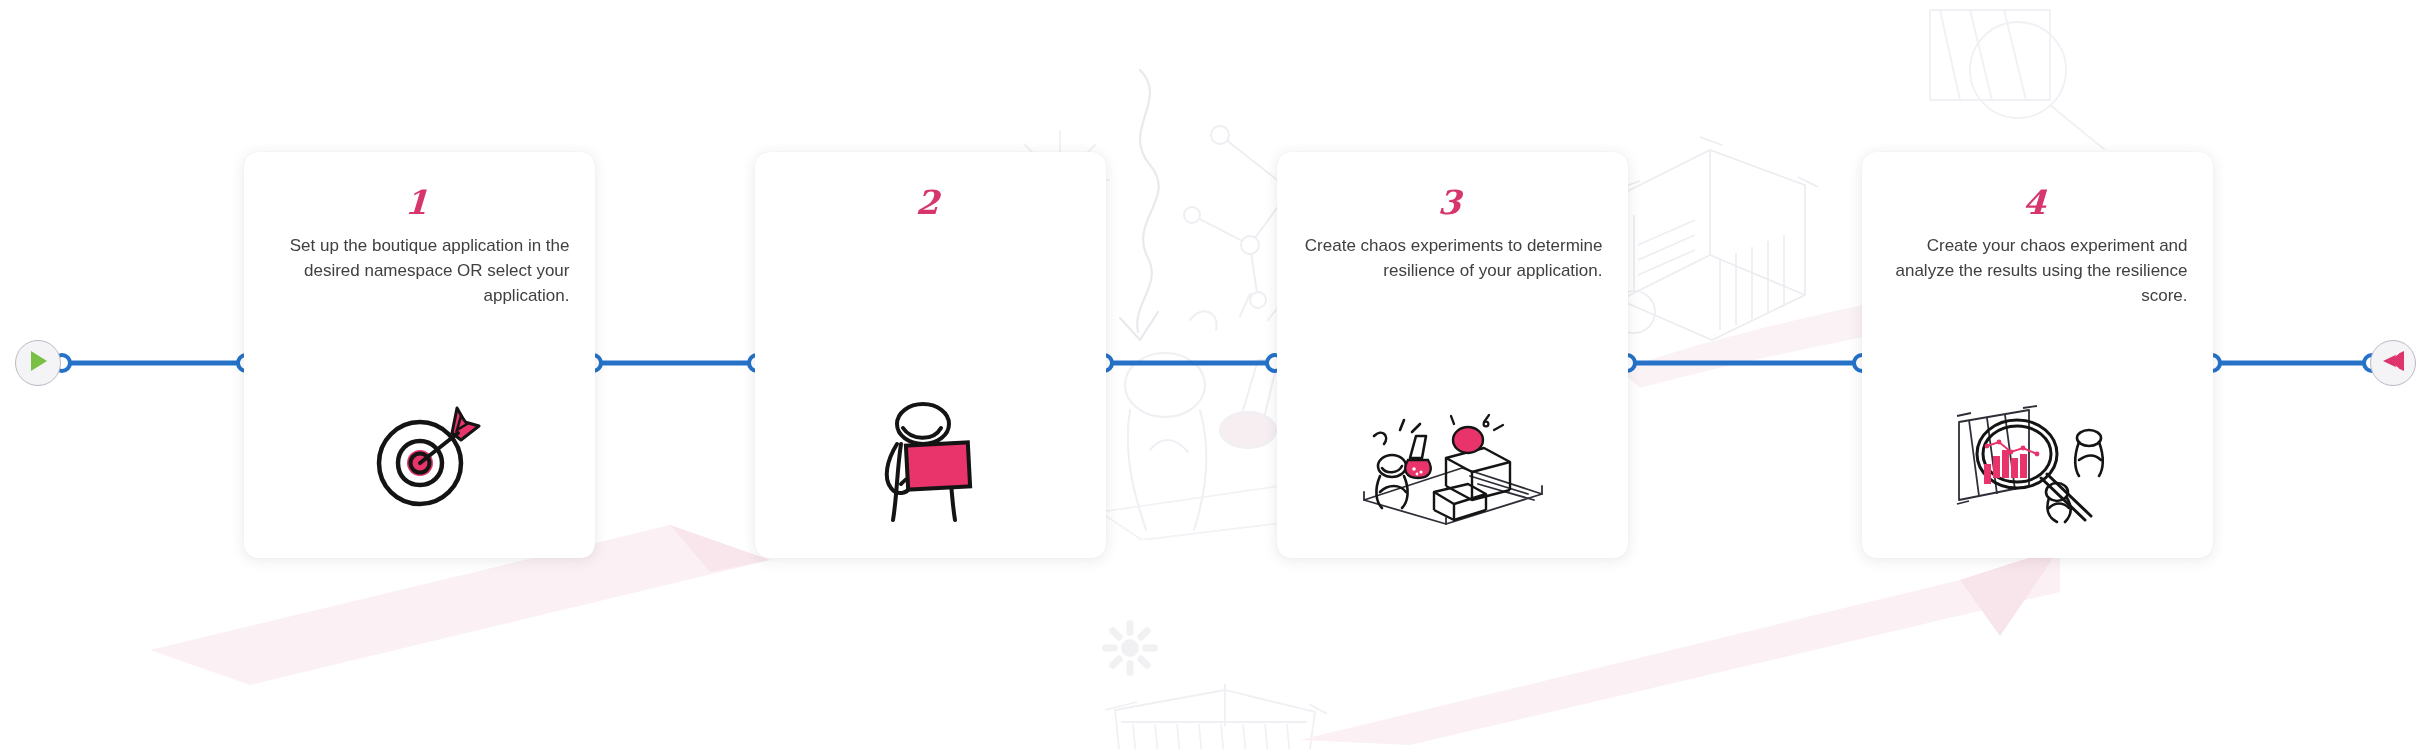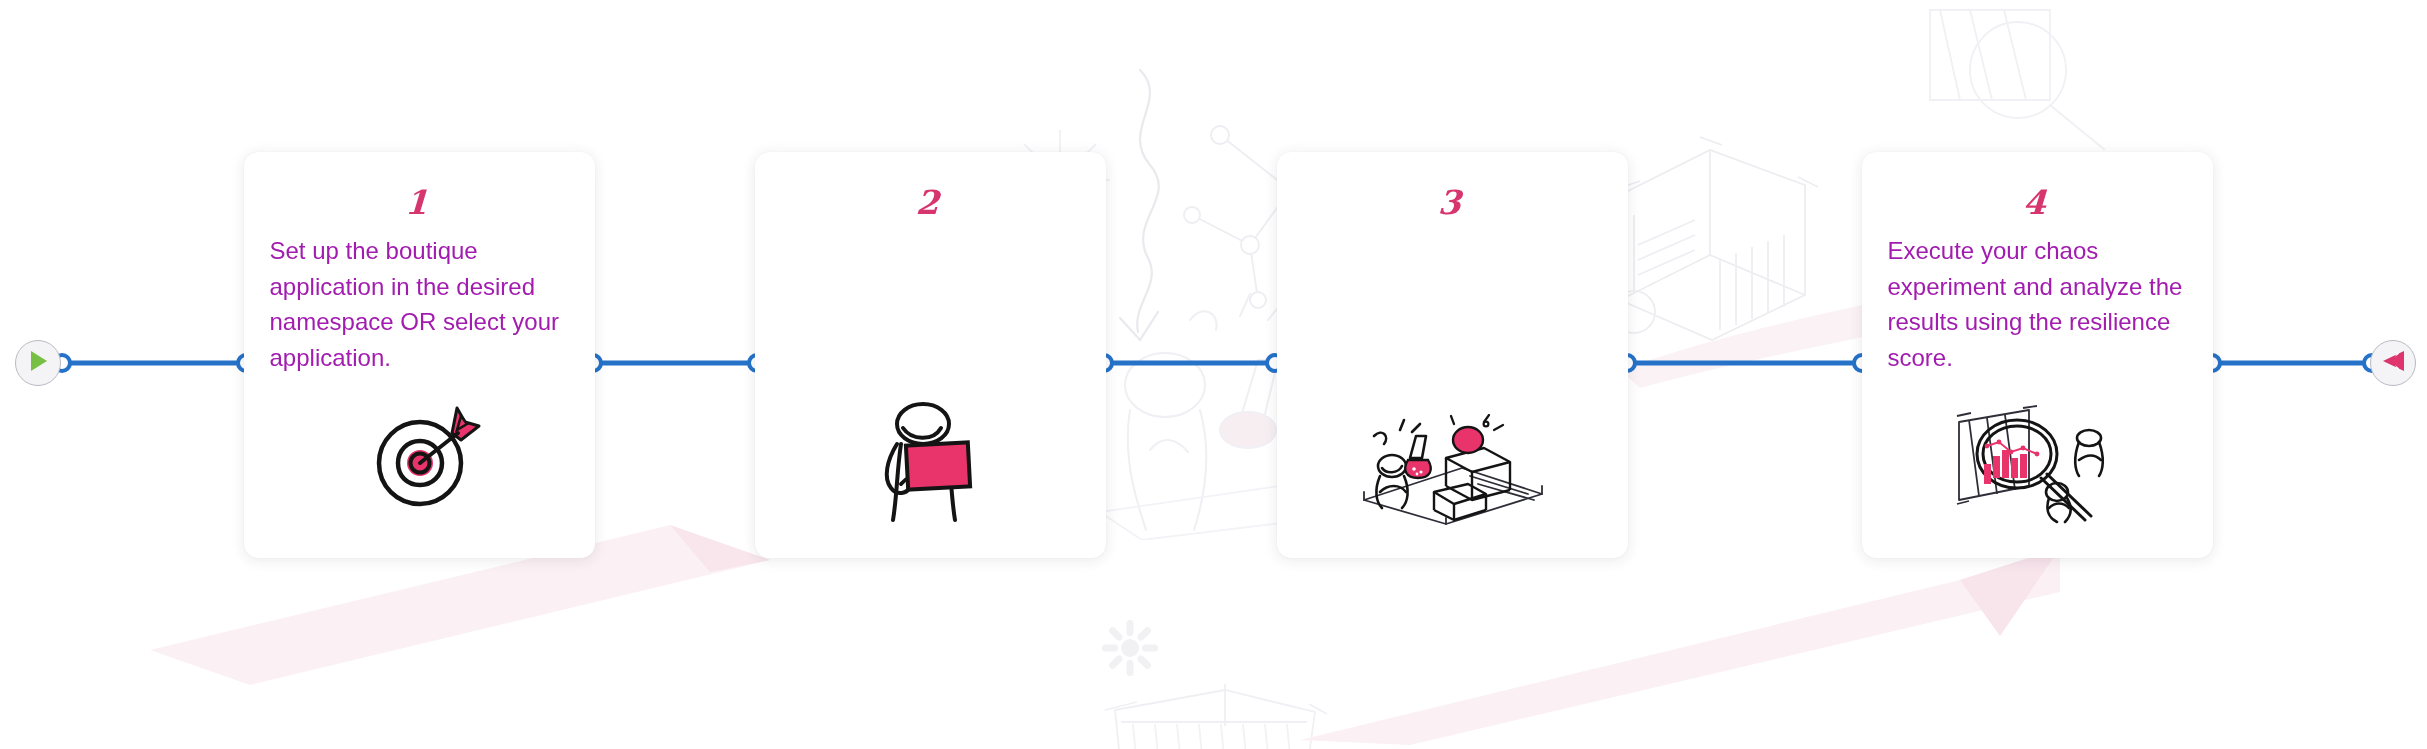--- a/index.html
+++ b/index.html
@@ -83,24 +83,24 @@
     font-size: 33px;
     line-height: 1;
     color: #D6356E;
     letter-spacing: 0px;
     margin: 12px 0 14px 0;
     transform: skewX(-6deg);
   }
 
   .step-text {
     font-family: "Liberation Sans", sans-serif;
-    font-size: 24px;
+    font-size: 17px;
     line-height: 1.48;
-    color: #a21caf;
-    text-align: left;
+    color: #404040;
+    text-align: right;
     margin: 0;
     max-width: 300px;
     font-weight: 400;
   }
 
   .step-art {
     margin-top: auto;
     margin-bottom: 22px;
     display: flex;
     align-items: flex-end;
@@ -317,20 +317,21 @@
           <path d="M72 44 C 76 70, 76 96, 80 120"></path>
           <path d="M26 84 C 36 72, 56 72, 70 84"></path>
         </g>
         <rect x="32" y="44" width="62" height="44" fill="#E8336B" stroke="#141414" stroke-width="4" transform="rotate(-3 63 66)"></rect>
       </svg>
     </div>
   </div>
 
   <div class="card c3">
     <div class="step-number">3</div>
+    <p class="step-text">Create chaos experiments to determine resilience of your application.</p>
     <div class="step-art">
       <svg width="190" height="112" viewBox="0 0 190 112">
         <g fill="none" stroke="#2e2e38" stroke-width="1.8" stroke-linecap="round" stroke-linejoin="round">
           <path d="M6 86 L104 54 L184 80 L88 110 Z"></path>
           <path d="M6 86 L6 78 M184 80 L184 72 M88 110 L88 104"></path>
           <path d="M112 62 L170 80 M120 70 L176 86"></path>
         </g>
         <g fill="none" stroke="#141414" stroke-width="2.6" stroke-linecap="round" stroke-linejoin="round">
           <ellipse cx="34" cy="52" rx="14" ry="11"></ellipse>
           <path d="M24 54 C 28 60, 40 60, 44 52"></path>
@@ -357,21 +358,21 @@
         <g fill="none" stroke="#141414" stroke-width="2.2" stroke-linecap="round">
           <path d="M96 10 l-3 -8 M126 8 l5 -7 M136 16 l9 -5"></path>
           <circle cx="128" cy="10" r="2.4"></circle>
         </g>
       </svg>
     </div>
   </div>
 
   <div class="card c4">
     <div class="step-number">4</div>
-    <p class="step-text">Execute your chaos experiment and analyze the results using the resilience score.</p>
+    <p class="step-text">Create your chaos experiment and analyze the results using the resilience score.</p>
     <div class="step-art">
       <svg width="170" height="122" viewBox="0 0 170 122">
         <g fill="none" stroke="#2e2e38" stroke-width="1.8" stroke-linejoin="round">
           <path d="M6 18 L76 6 L76 82 L6 96 Z"></path>
           <path d="M16 16 L26 92 M34 14 L44 90 M52 11 L62 86"></path>
           <path d="M4 12 L18 9 M70 4 L84 2 M4 100 L16 97"></path>
         </g>
         <g fill="none" stroke="#141414" stroke-width="3" stroke-linecap="round">
           <ellipse cx="64" cy="50" rx="40" ry="34"></ellipse>
           <ellipse cx="64" cy="50" rx="34" ry="28"></ellipse>

